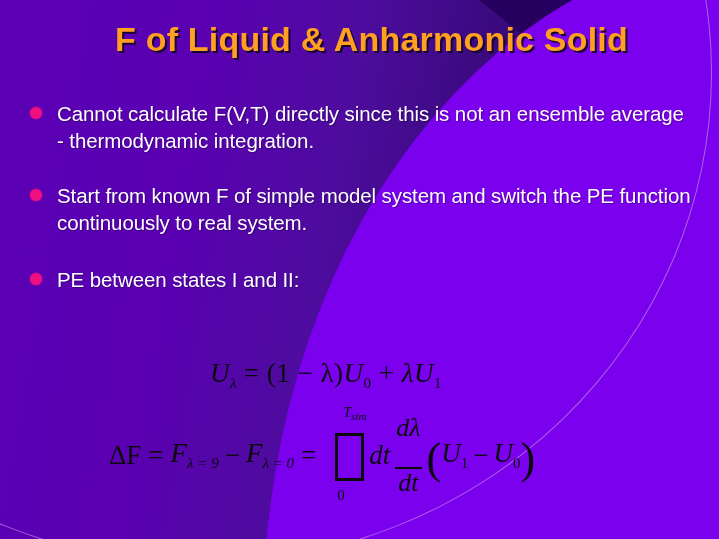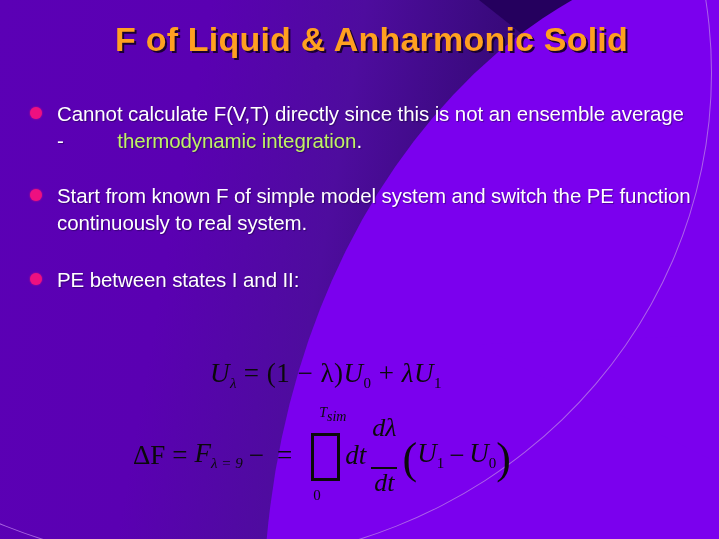--- a/index.html
+++ b/index.html
@@ -120,21 +120,21 @@
     margin-right: 15px;
     box-shadow: 0 0 2px rgba(255,20,120,.8);
   }
   .bullet-text {
     font-size: 20.5px;
     line-height: 27px;
     color: #FFFFFF;
     letter-spacing: -.1px;
     text-shadow: 1px 1px 1px rgba(20,0,50,.45);
   }
-  .hl-cyan { color: #bef264; margin-left: 48px; }
+  .hl-cyan { color: #ffffff; }
 
   
   .equations {
     position: absolute;
     left: 0;
     top: 358px;
     width: 622px;
     color: #0A0A0A;
     font-family: "Liberation Serif", serif;
   }
@@ -186,21 +186,21 @@
   }
   .integral-top {
     position: absolute;
     left: 12px;
     top: -17px;
     font-size: 14px;
     font-style: italic;
     white-space: nowrap;
   }
   .integral-top .sm {
-    font-size: 14px;
+    font-size: 11px;
     vertical-align: -.25em;
     font-style: italic;
   }
   .integral-bot {
     position: absolute;
     left: 6px;
     bottom: -16px;
     font-size: 15px;
     font-style: normal;
   }
@@ -271,20 +271,21 @@
       <span class="nonit">(1 − λ)</span><span>U</span><span class="sub-n">0</span>
       <span class="nonit">+</span>
       <span>λ</span><span>U</span><span class="sub-n">1</span>
     </div>
 
     <div class="eq2">
       <span class="eqpart"><span class="nonit">ΔF</span></span>
       <span class="nonit" style="margin:0 7px;">=</span>
       <span class="eqpart"><span>F</span><span class="sub">λ = 9</span></span>
       <span class="nonit" style="margin:0 6px;">−</span>
+      <span class="eqpart"><span>F</span><span class="sub">λ = 0</span></span>
       <span class="nonit" style="margin:0 7px;">=</span>
 
       <span class="integral">
         <span class="integral-top"><span>T</span><span class="sm">sim</span></span>
         <span class="integral-box"></span>
         <span class="integral-bot">0</span>
       </span>
 
       <span>dt</span>
 

